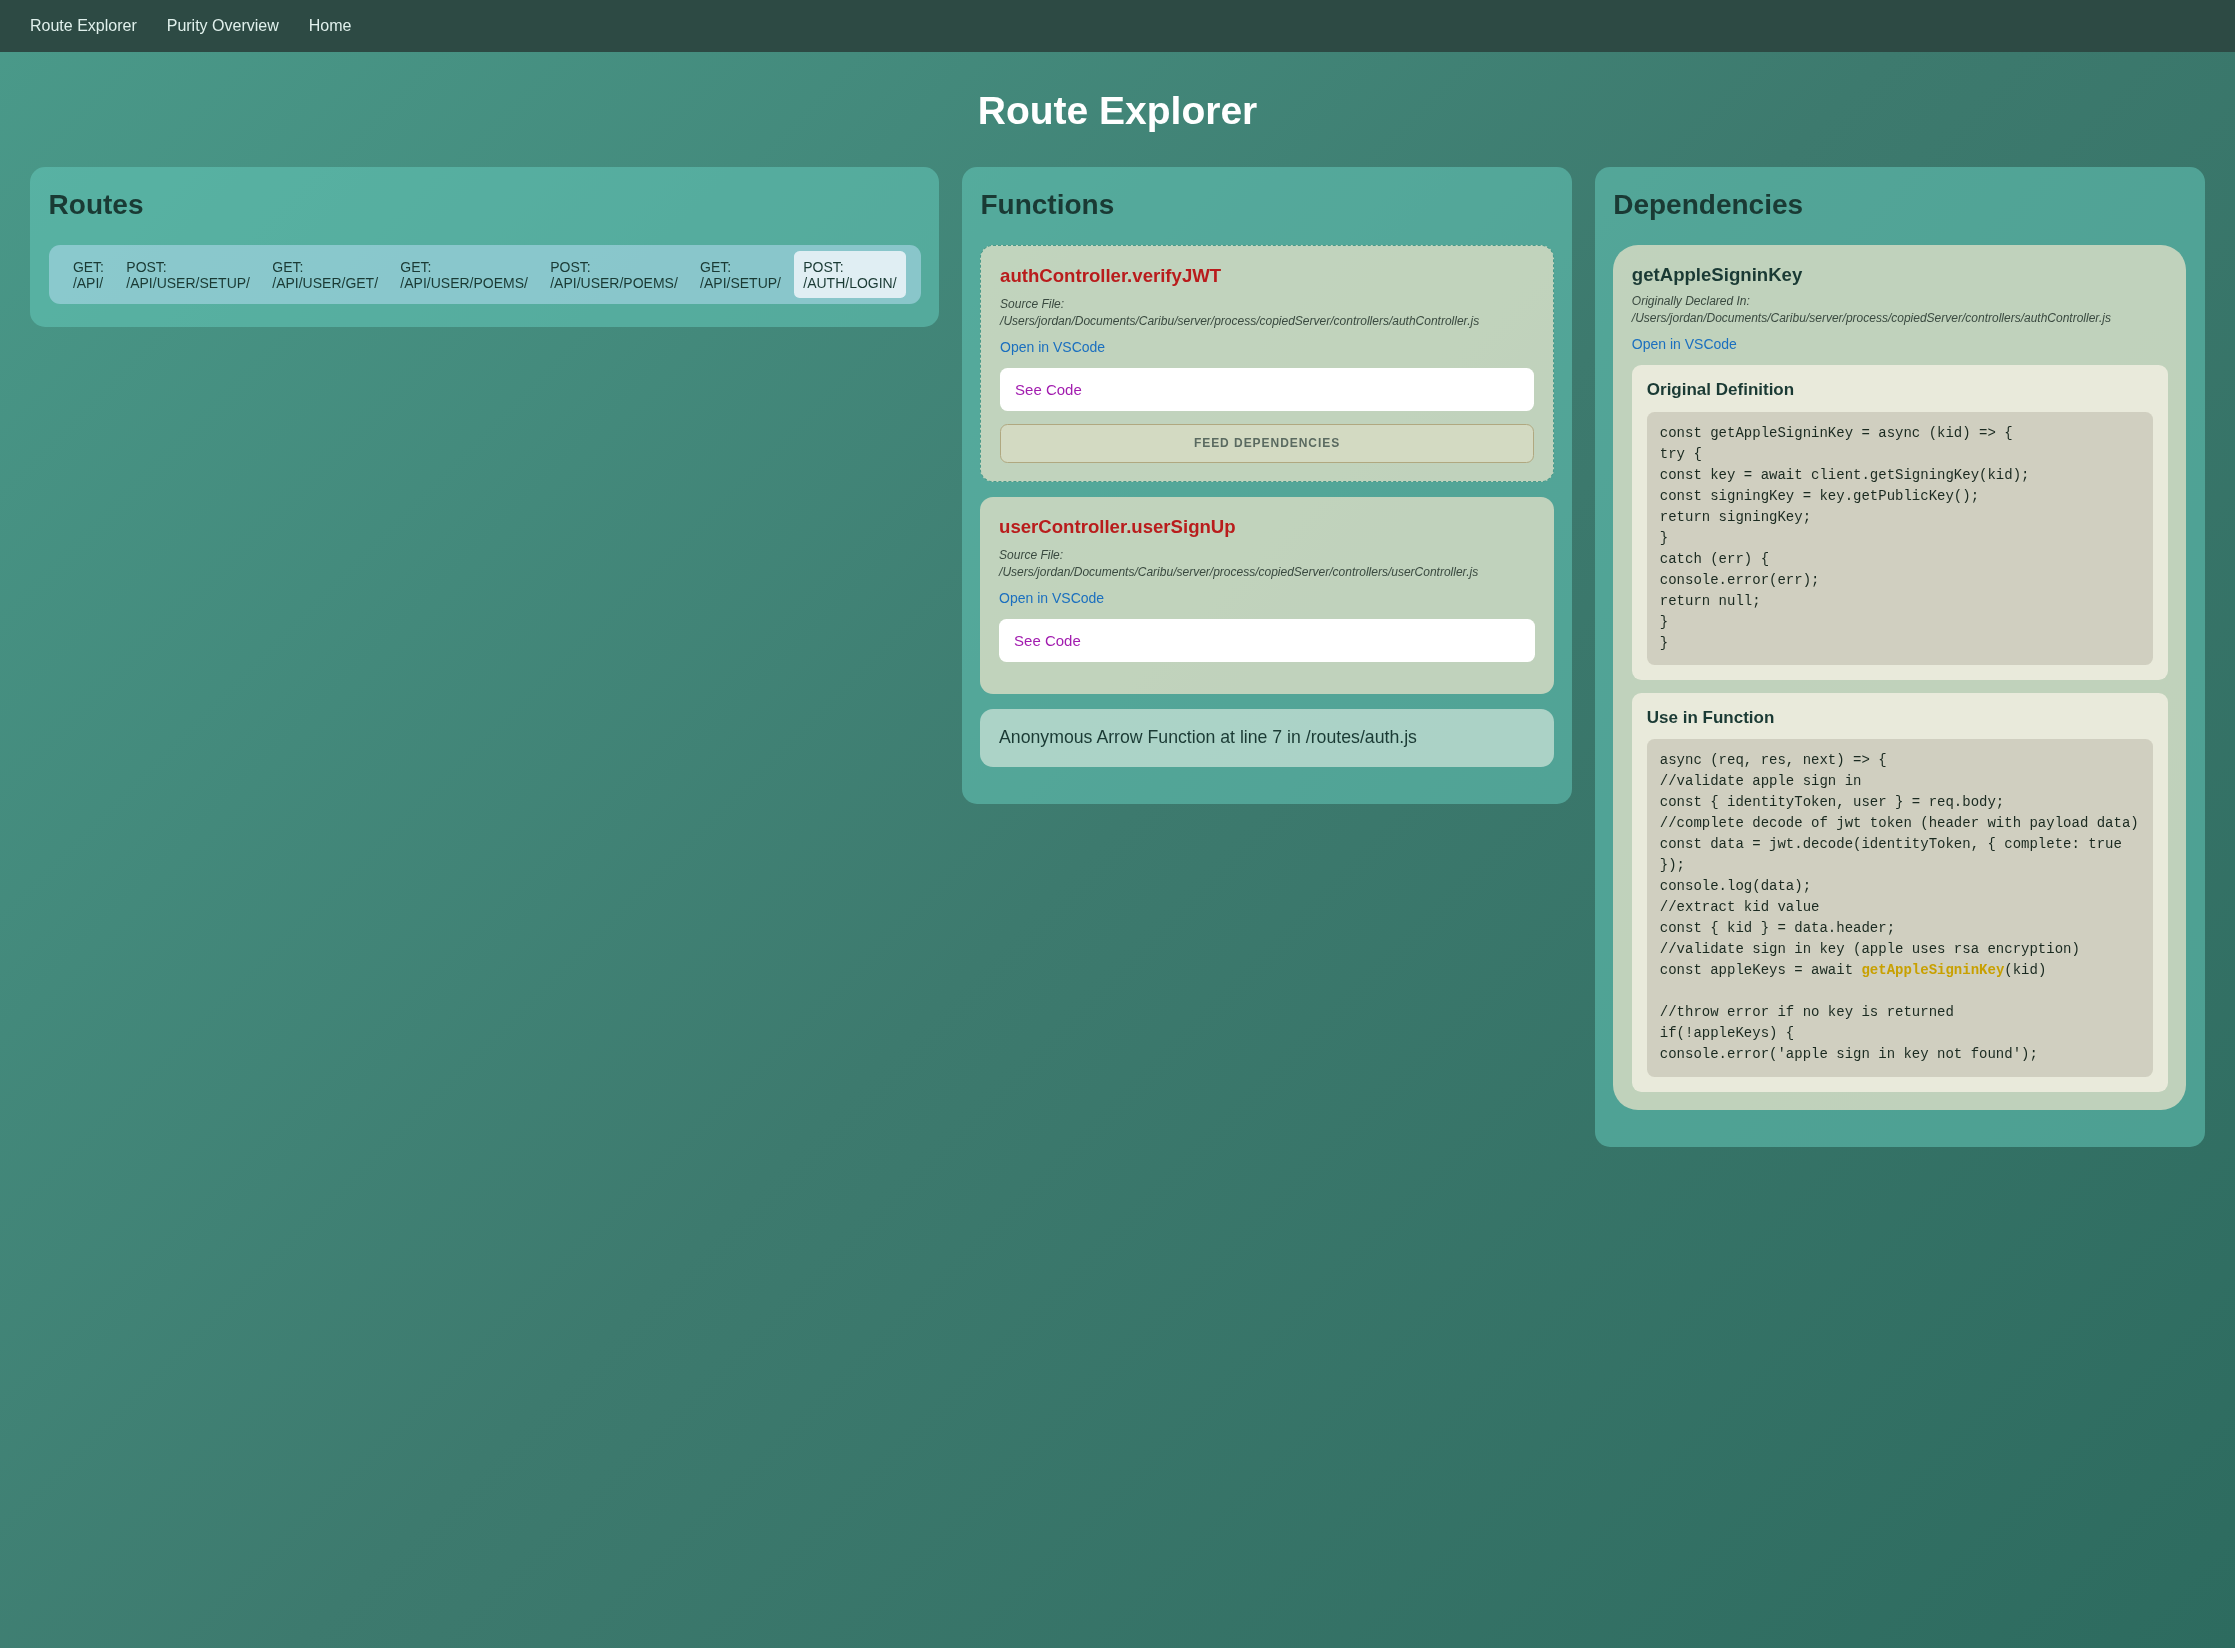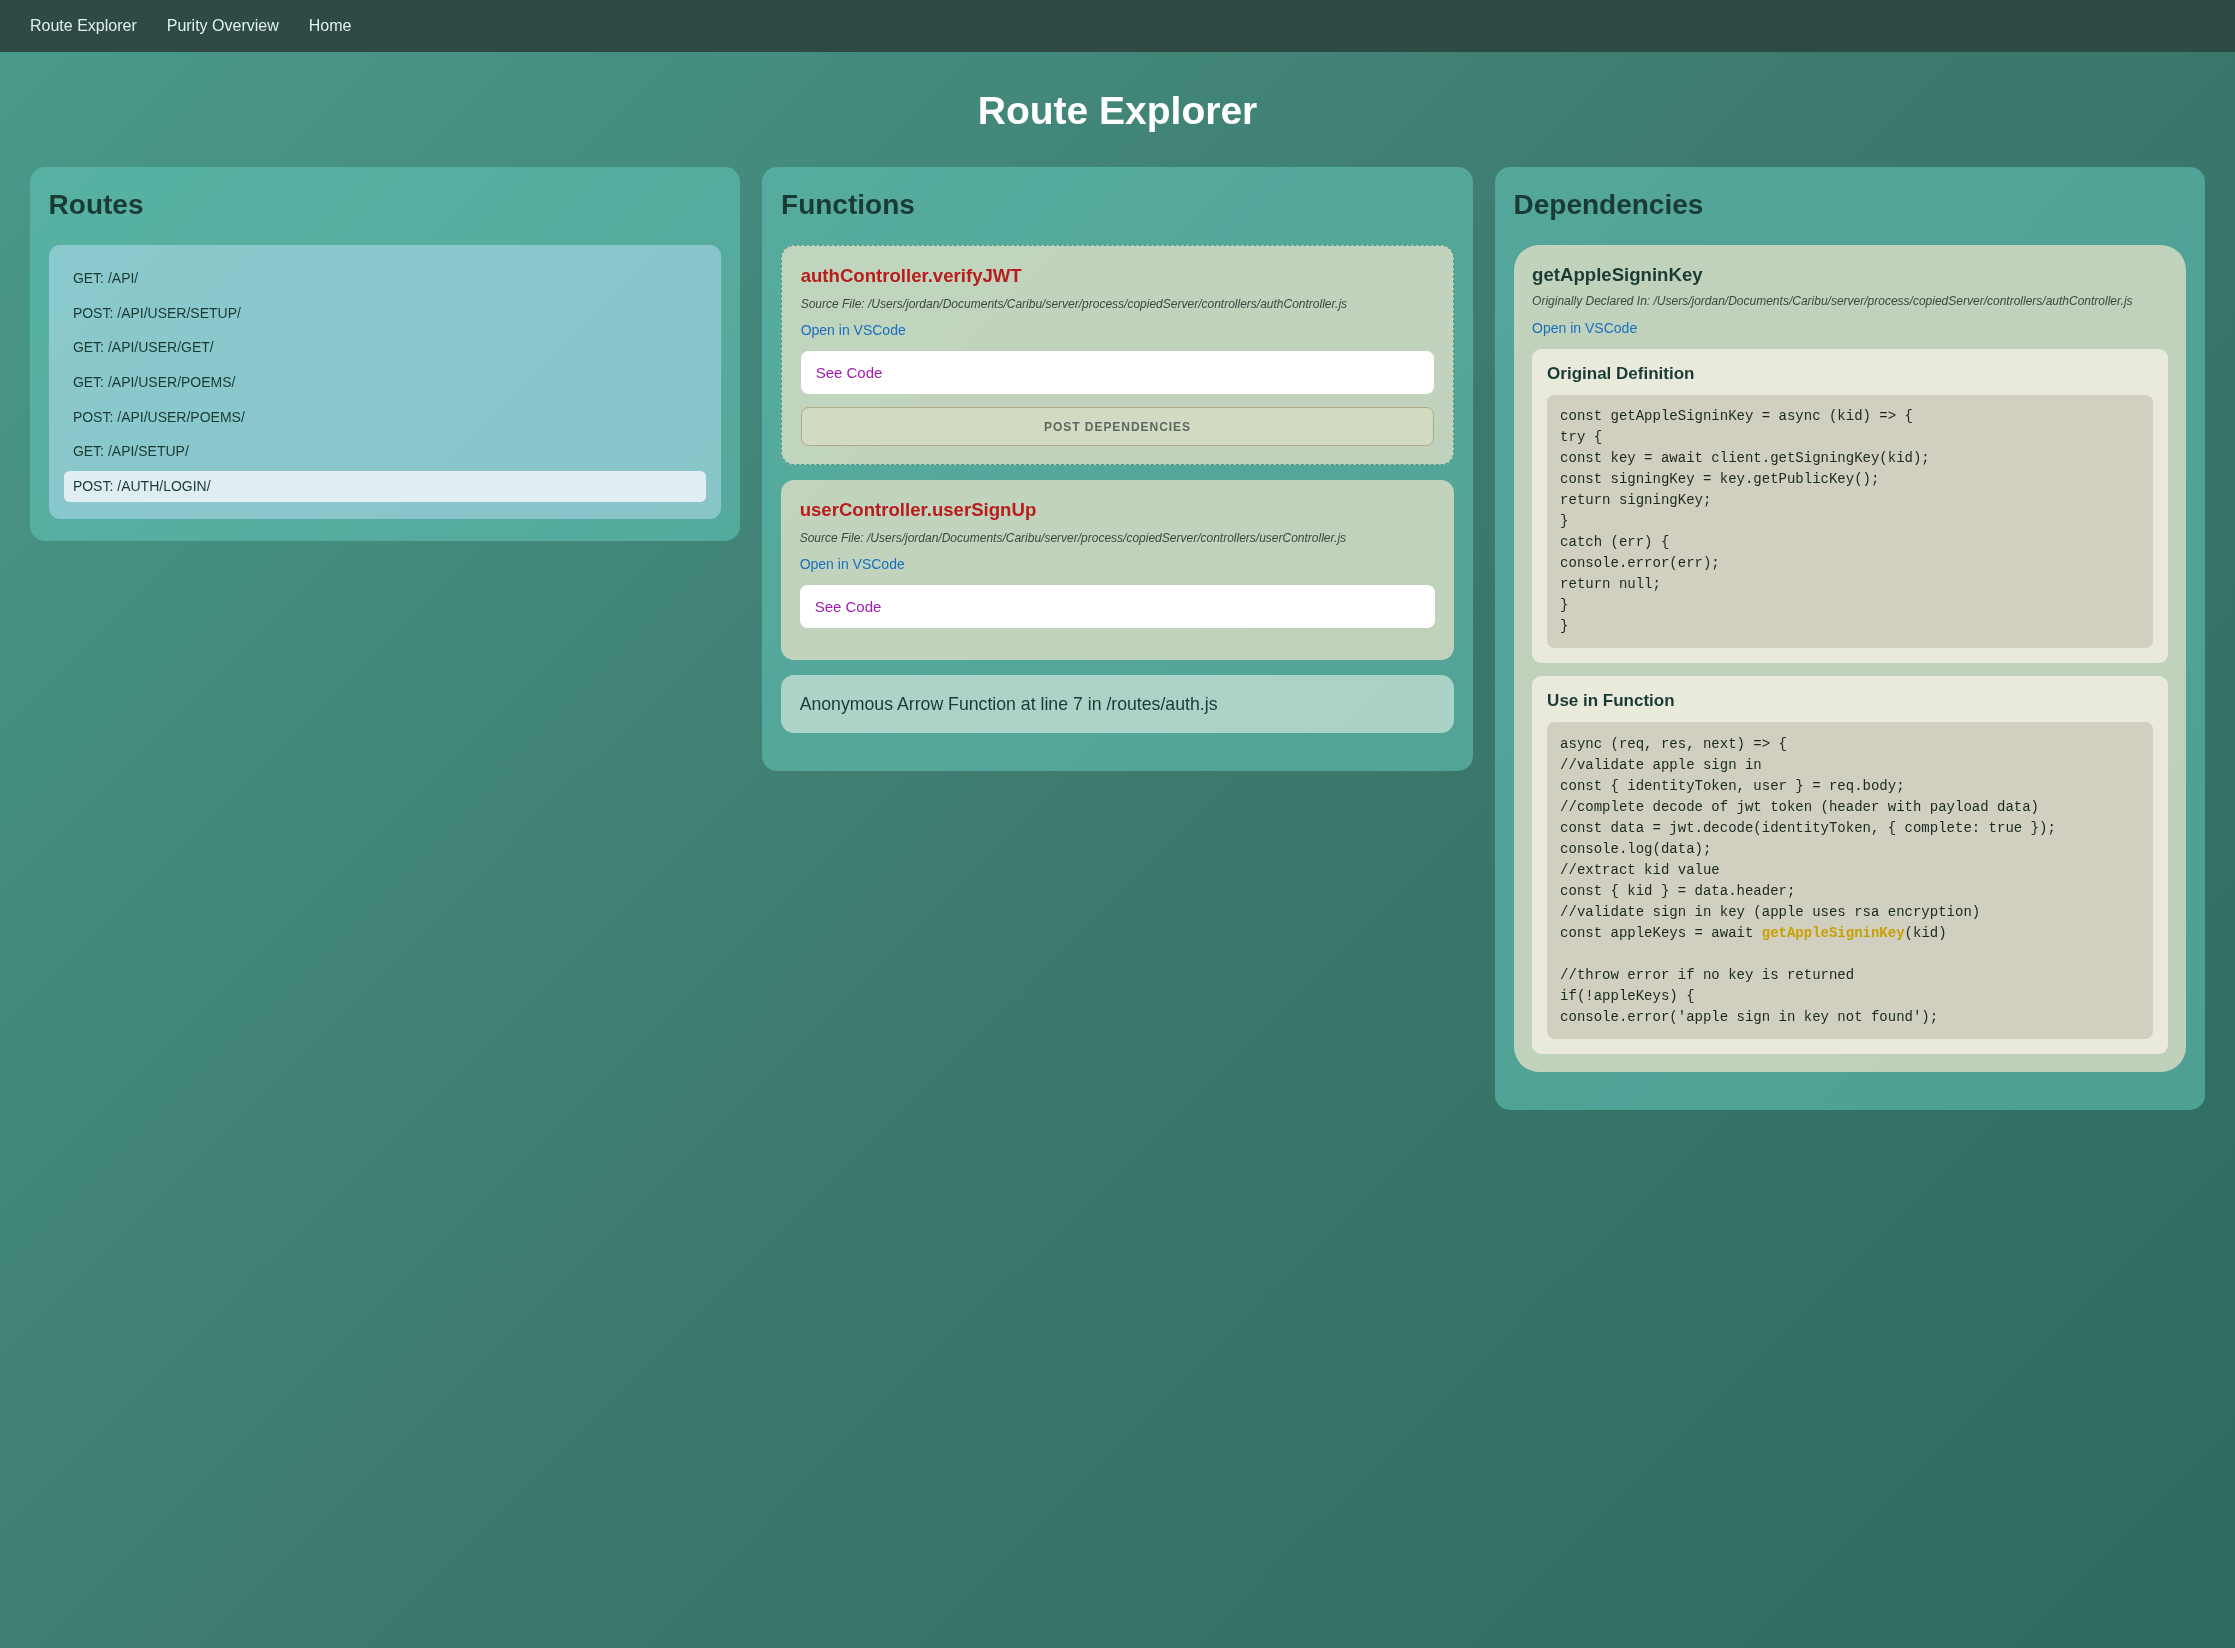--- a/index.html
+++ b/index.html
@@ -60,23 +60,23 @@
       font-size: 28px;
       font-weight: 700;
       color: #1a3a34;
       margin-bottom: 24px;
     }
 
     
     #routes-list {
       background: rgba(180, 220, 240, 0.55);
       border-radius: 11.2px;
-      padding: 17px 15px;
+      padding: 6px 15px;
       display: flex;
-      flex-direction: column;
+      flex-direction: row;
       gap: 3.7px;
     }
 
     .route-item {
       color: #1a3a34;
       font-size: 14px;
       padding: 7.5px 9.3px;
       border-radius: 5.6px;
       cursor: pointer;
     }
@@ -241,21 +241,21 @@
     </div>
 
     <div class="column-card">
       <div class="column-title">Functions</div>
 
       <div class="function-card selected">
         <div class="function-name">authController.verifyJWT</div>
         <div class="function-source">Source File: /Users/jordan/Documents/Caribu/server/process/copiedServer/controllers/authController.js</div>
         <a class="open-vscode-link">Open in VSCode</a>
         <div class="see-code-box">See Code</div>
-        <button class="view-deps-btn">POST DEPENDENCIES</button>
+        <button class="view-deps-btn">FEED DEPENDENCIES</button>
       </div>
 
       <div class="function-card">
         <div class="function-name">userController.userSignUp</div>
         <div class="function-source">Source File: /Users/jordan/Documents/Caribu/server/process/copiedServer/controllers/userController.js</div>
         <a class="open-vscode-link">Open in VSCode</a>
         <div class="see-code-box">See Code</div>
       </div>
 
       <div class="anonymous-card">

